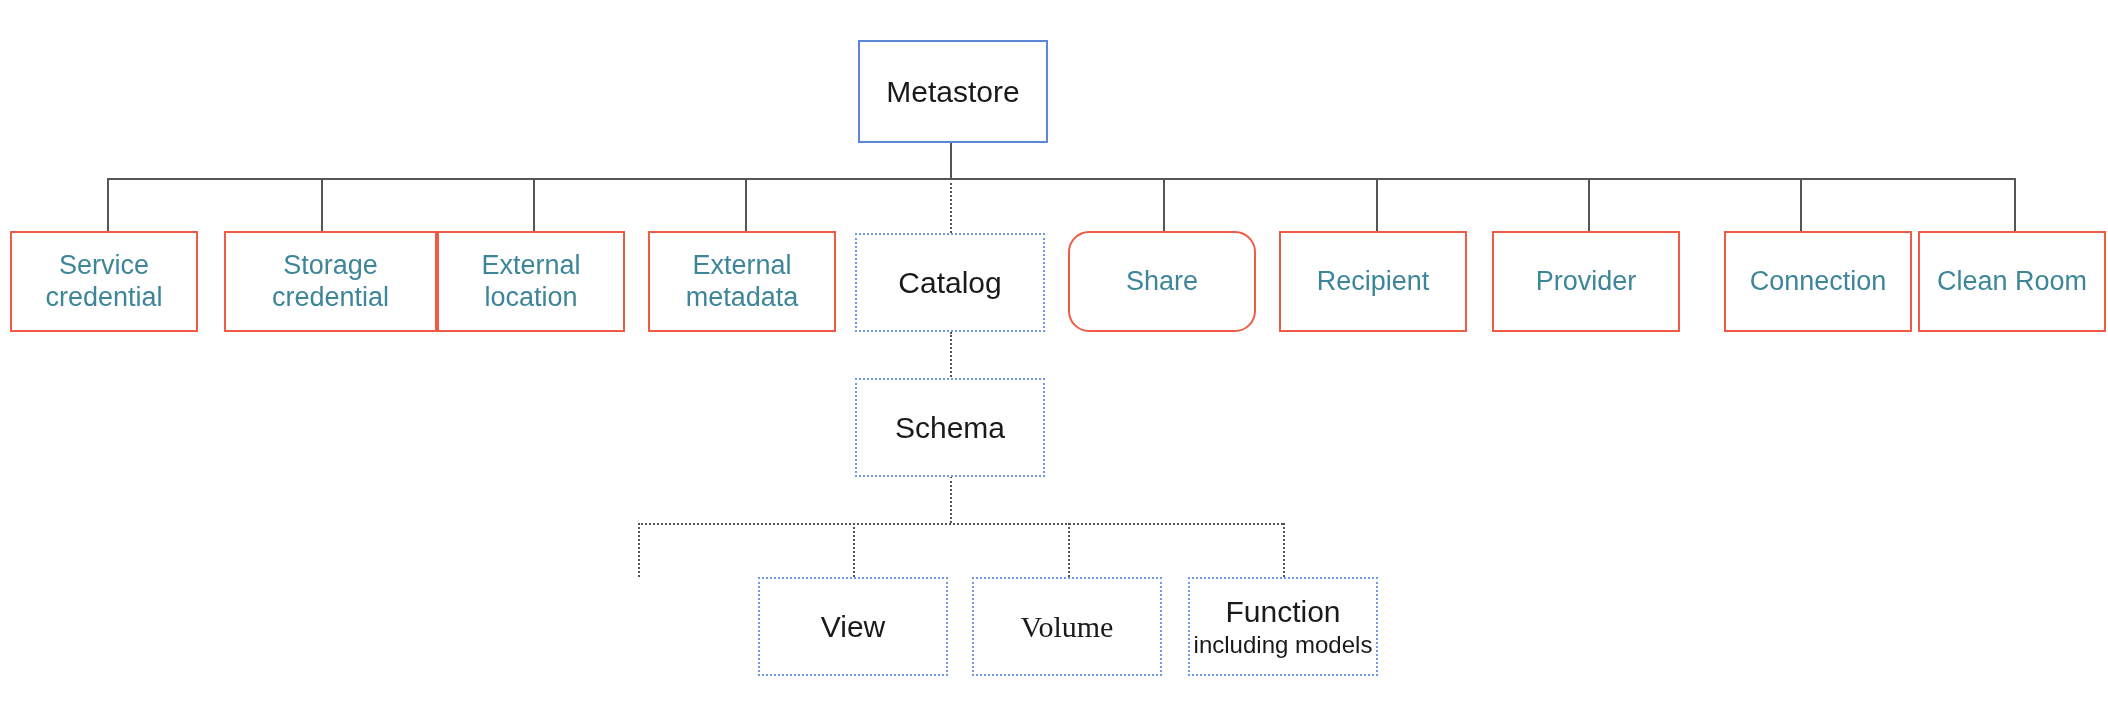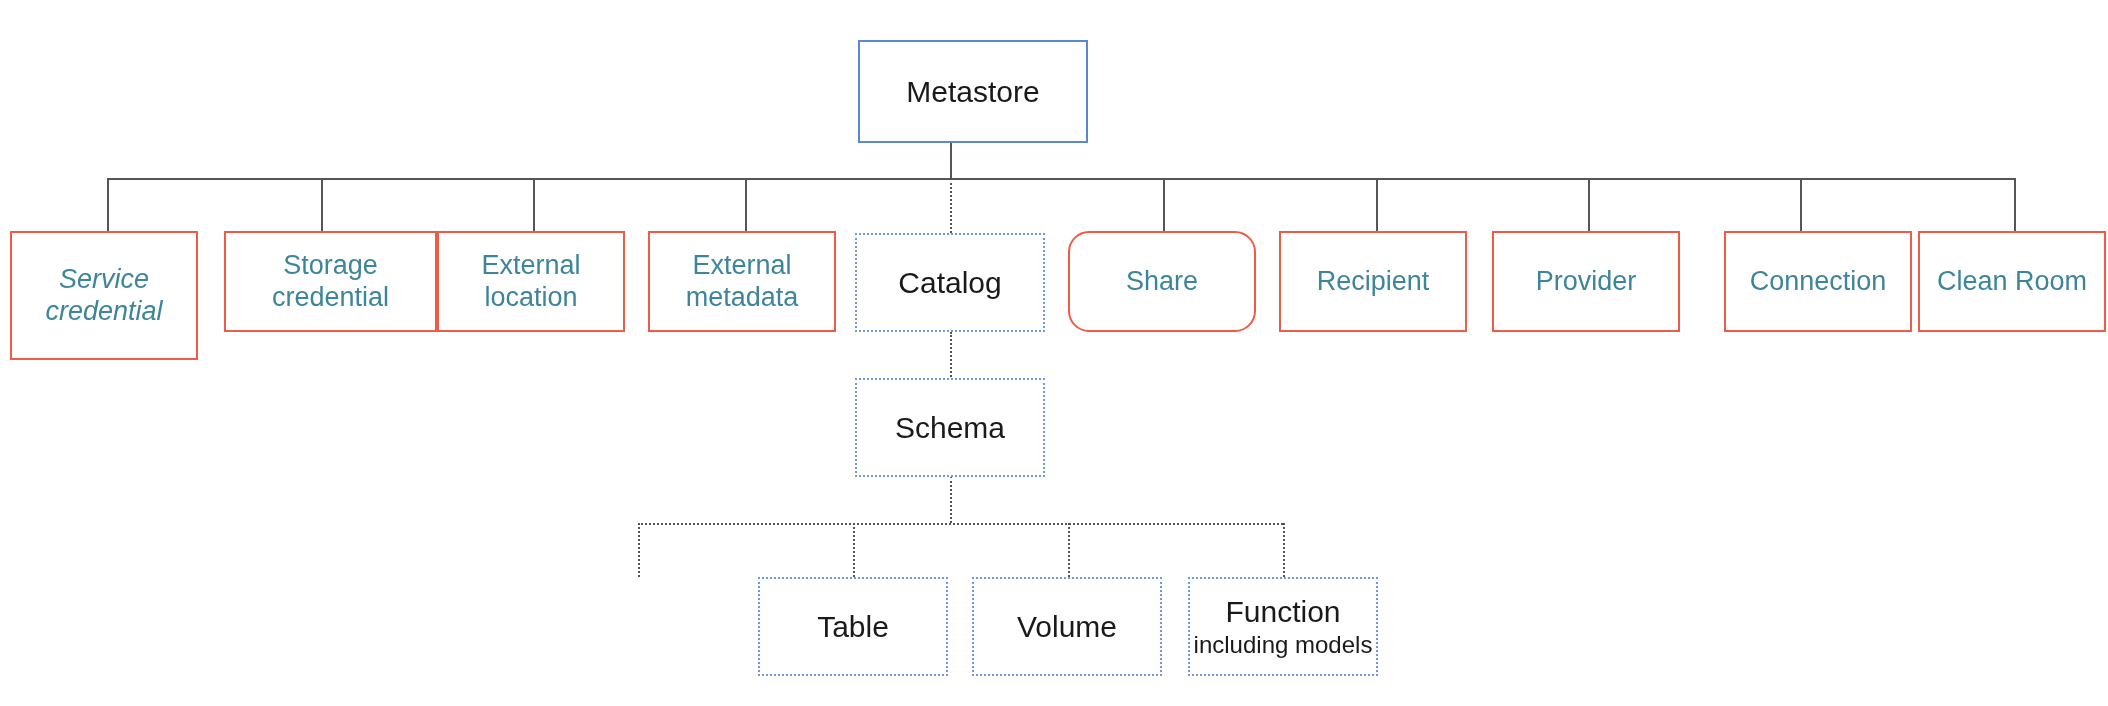--- a/index.html
+++ b/index.html
@@ -98,25 +98,25 @@
   <div class="line dot-v" style="left:950px; top:332px; height:53px;"></div>
 
   <div class="line dot-v" style="left:950px; top:476px; height:47px;"></div>
   <div class="line dot-h" style="left:638px; top:523px; width:645px;"></div>
 
   <div class="line dot-v" style="left:638px; top:523px; height:54px;"></div>
   <div class="line dot-v" style="left:853px; top:523px; height:54px;"></div>
   <div class="line dot-v" style="left:1068px; top:523px; height:54px;"></div>
   <div class="line dot-v" style="left:1283px; top:523px; height:54px;"></div>
 
-  <div class="node root" style="left:858px; top:40px; width:230px; height:103px;">
+  <div class="node root" style="left:858px; top:40px; width:190px; height:103px;">
     <span class="label">Metastore</span>
   </div>
 
-  <div class="node redbox" style="left:10px; top:231px; width:188px; height:129px;font-style:italic;">
+  <div class="node redbox" style="left:10px; top:231px; width:188px; height:101px;">
     <span class="label">Service
 credential</span>
   </div>
   <div class="node redbox" style="left:224px; top:231px; width:213px; height:101px;">
     <span class="label">Storage
 credential</span>
   </div>
   <div class="node redbox" style="left:437px; top:231px; width:188px; height:101px;">
     <span class="label">External
 location</span>
@@ -142,23 +142,23 @@
   </div>
   <div class="node redbox" style="left:1918px; top:231px; width:188px; height:101px;">
     <span class="label">Clean Room</span>
   </div>
 
   <div class="node dotbox" style="left:855px; top:378px; width:190px; height:99px;">
     <span class="label">Schema</span>
   </div>
 
   <div class="node dotbox" style="left:758px; top:577px; width:190px; height:99px;">
-    <span class="label">Table</span>
+    <span class="label">View</span>
   </div>
-  <div class="node dotbox" style="left:972px; top:577px; width:190px; height:99px;">
+  <div class="node dotbox" style="left:972px; top:577px; width:190px; height:99px;font-family:Liberation Serif, serif;">
     <span class="label">Volume</span>
   </div>
   <div class="node dotbox" style="left:1188px; top:577px; width:190px; height:99px;">
     <span class="label">Function</span>
     <span class="sublabel">including models</span>
   </div>
 
 </div>
 
 </body></html>

